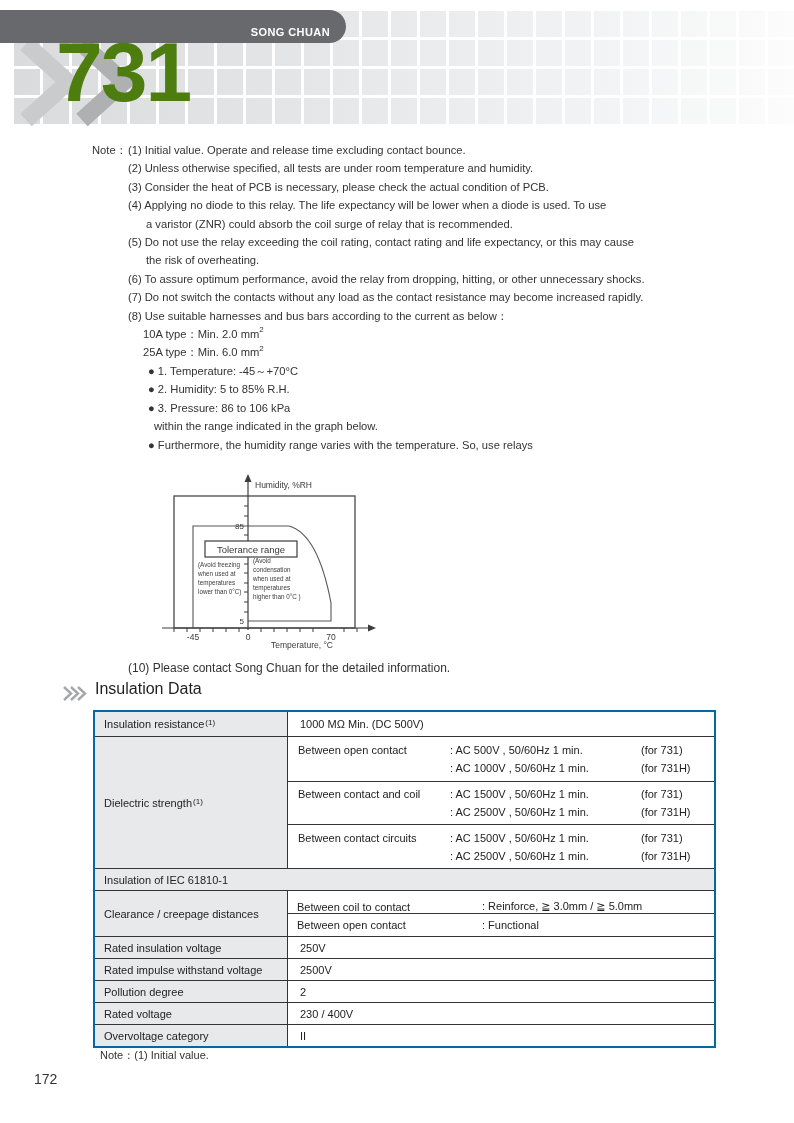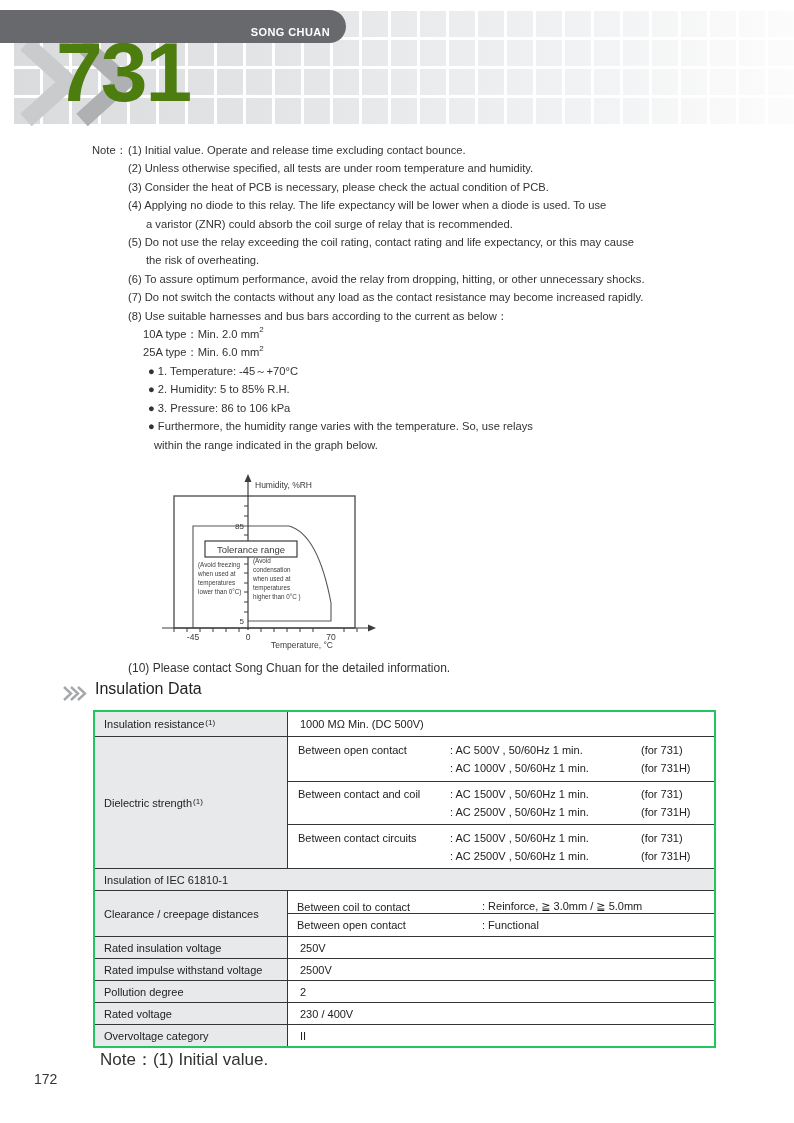--- a/index.html
+++ b/index.html
@@ -45,42 +45,42 @@
   .note10 { position:absolute; left:128px; top:661px; font-size:12px; color:#333; white-space:nowrap; }
   
   .graph { position:absolute; left:158px; top:474px; }
   .graph text { fill:#3a3a3c; }
   
   .sec-icon { position:absolute; left:62px; top:685px; }
   .sec-title { position:absolute; left:95px; top:680px; font-size:16px; color:#1f1f1f; }
   
   .tbl {
     position:absolute; left:93px; top:710px; width:623px;
-    border:2px solid #22c55e; background:#fff; font-size:11px; color:#222;
+    border:2px solid #0369a1; background:#fff; font-size:11px; color:#222;
   }
   .trow { display:flex; border-top:1px solid #333436; }
   .trow:first-child { border-top:none; }
   .lbl {
     width:192px; flex:none; background:#e8e9ea;
     display:flex; align-items:center; padding-left:9px;
   }
   .lbl sup, .fn sup { font-size:8px; line-height:0; position:relative; top:-1px; margin-left:1px; }
   .valwrap { flex:1; border-left:1px solid #333436; display:flex; flex-direction:column; }
   .vpad { padding-left:12px; display:flex; align-items:center; flex:1; }
   .dgroup { height:44px; border-top:1px solid #333436; display:flex; flex-direction:column; justify-content:space-evenly; padding-left:10px; }
   .dgroup:first-child { border-top:none; }
   .dline { display:flex; align-items:center; white-space:nowrap; }
   .dcond { width:152px; flex:none; }
   .dval  { width:191px; flex:none; }
   .csub { height:23px; border-top:1px solid #333436; display:flex; align-items:center; padding-left:9px; white-space:nowrap; }
   .csub:first-child { border-top:none;align-items:flex-end; }
   .ccond { width:185px; flex:none; }
   .fullrow { border-top:1px solid #333436; background:#e8e9ea; height:22px; display:flex; align-items:center; padding-left:9px; }
   .h24 { height:24px; } .h132 { height:132px; } .h46 { height:46px; } .h22 { height:22px; }
-  .fn { position:absolute; left:100px; top:1048px; font-size:17px; color:#333;text-align:right; }
+  .fn { position:absolute; left:100px; top:1048px; font-size:11px; color:#333;text-align:right; }
   .page-num { position:absolute; left:34px; top:1071px; font-size:14px; color:#333; }
 </style>
 </head>
 <body>
 
 <div class="page">
 
   <div class="grid-bg"></div>
   <div class="hdr-chevrons">
     <svg width="150" height="92" viewBox="0 0 150 92">
@@ -102,22 +102,22 @@
     <div class="nl ind-1">(5) Do not use the relay exceeding the coil rating, contact rating and life expectancy, or this may cause</div>
     <div class="nl ind-2">the risk of overheating.</div>
     <div class="nl ind-1">(6) To assure optimum performance, avoid the relay from dropping, hitting, or other unnecessary shocks.</div>
     <div class="nl ind-1">(7) Do not switch the contacts without any load as the contact resistance may become increased rapidly.</div>
     <div class="nl ind-1">(8) Use suitable harnesses and bus bars according to the current as below：</div>
     <div class="nl ind-mm"><span>10A type：Min. 2.0 mm</span><sup>2</sup></div>
     <div class="nl ind-mm"><span>25A type：Min. 6.0 mm</span><sup>2</sup></div>
     <div class="nl ind-b">● 1. Temperature: -45～+70°C</div>
     <div class="nl ind-b">● 2. Humidity: 5 to 85% R.H.</div>
     <div class="nl ind-b">● 3. Pressure: 86 to 106 kPa</div>
+    <div class="nl ind-bc">within the range indicated in the graph below.</div>
     <div class="nl ind-b">● Furthermore, the humidity range varies with the temperature. So, use relays</div>
-    <div class="nl ind-bc">within the range indicated in the graph below.</div>
   </div>
   <div class="note10">(10) Please contact Song Chuan for the detailed information.</div>
 
   <div class="graph">
     <svg width="262" height="190" viewBox="0 0 262 190">
 
       <rect x="16" y="22" width="181" height="132" fill="none" stroke="#555658" stroke-width="1.4"></rect>
 
       <path d="M35,154 L35,52 L131,52 Q160,60 173,129 L173,147 L90,147" fill="none" stroke="#555658" stroke-width="1.1"></path>
 

